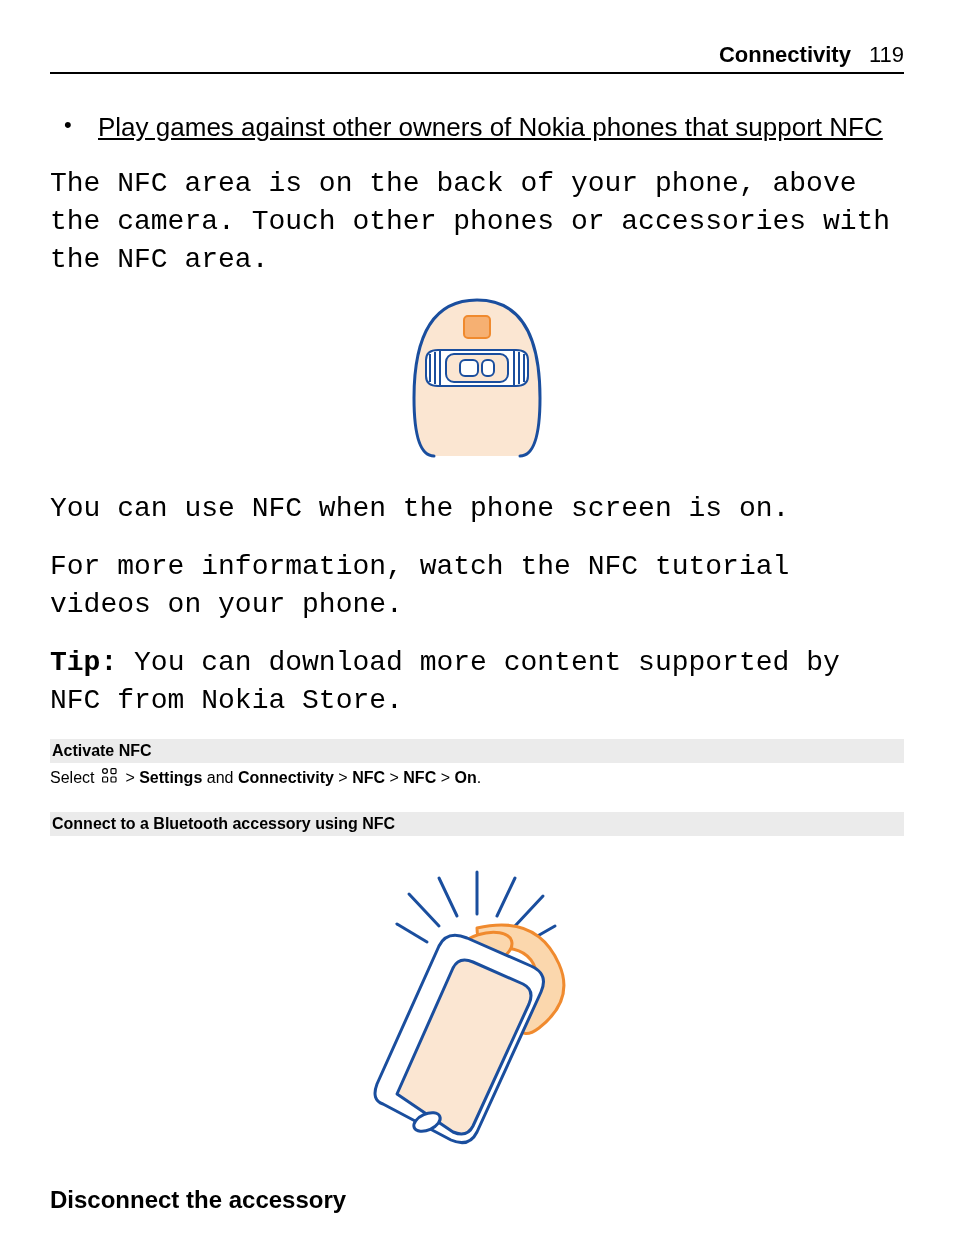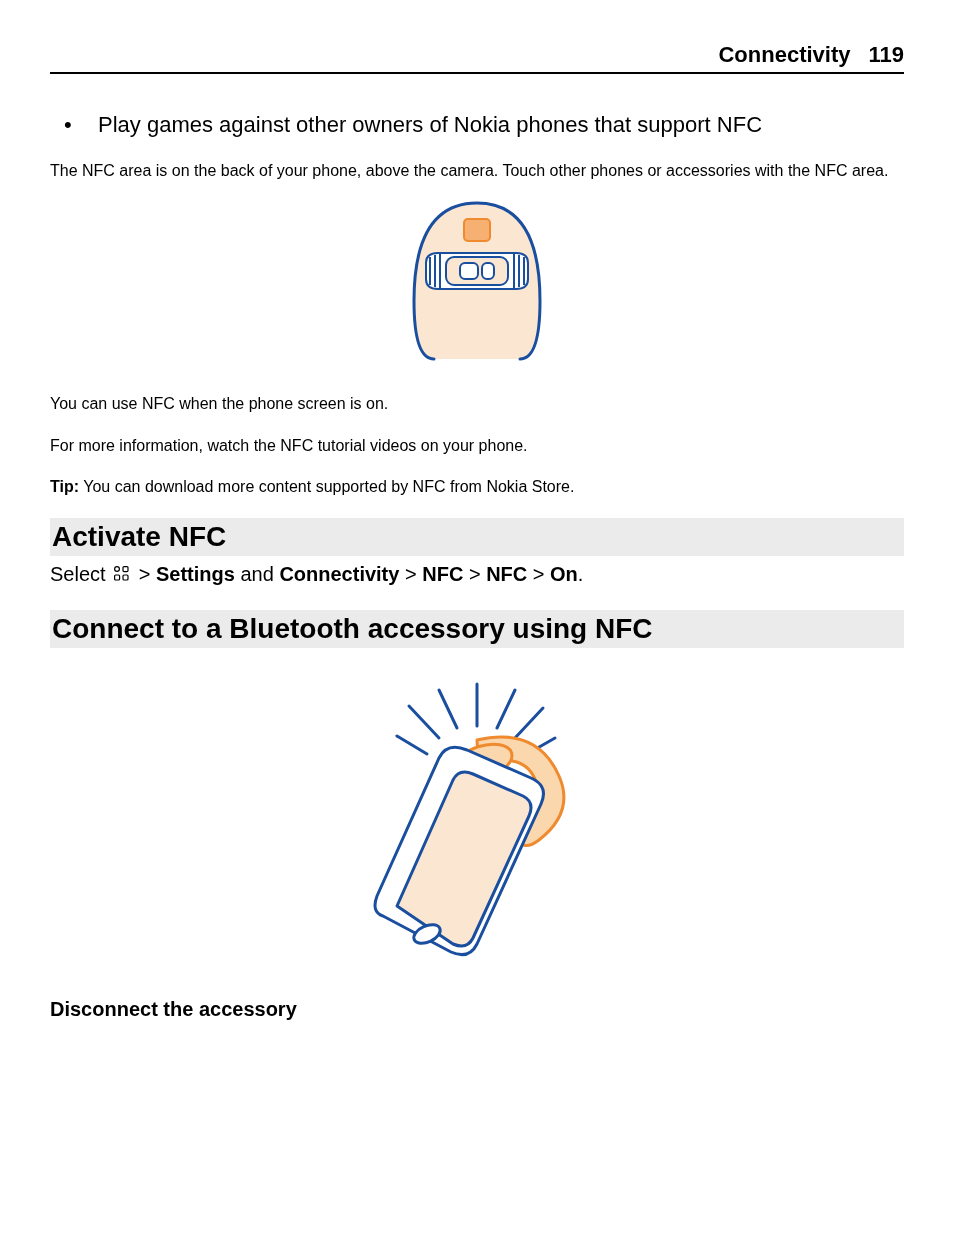--- a/index.html
+++ b/index.html
@@ -20,75 +20,77 @@
     border-bottom: 2px solid #000;
     padding-bottom: 4px;
     margin-bottom: 36px;
     font-size: 22px;
   }
   .header .section {
     font-weight: 700;
     margin-right: 18px;
   }
   .header .pagenum {
-    font-weight: 700;
+    font-weight: 400;
   }
   ul.bullets {
     list-style: none;
     padding: 0;
     margin: 0 0 20px 0;
   }
   ul.bullets li {
     position: relative;
     padding-left: 48px;
-    font-size: 22px;
+    font-size: 26px;
     line-height: 1.35;
+    text-decoration: underline;
   }
   ul.bullets li::before {
     content: "•";
     position: absolute;
     left: 14px;
     top: 0;
     font-size: 22px;
   }
   p {
     margin: 0 0 20px 0;
-    font-size: 16px;
+    font-size: 28px;
     line-height: 1.35;
+    font-family: Liberation Mono, monospace;
   }
   .bold {
     font-weight: 700;
   }
   .figure {
     text-align: center;
     margin: 18px 0 28px 0;
   }
   .section-bar {
     background: #ebebeb;
     font-weight: 700;
-    font-size: 28px;
+    font-size: 16px;
     padding: 3px 2px 3px 2px;
     margin: 8px 0 4px 0;
   }
   .instr {
-    font-size: 20px;
+    font-size: 16px;
     line-height: 1.4;
     margin-bottom: 20px;
   }
   .instr .bold {
     font-weight: 700;
   }
   .menu-icon {
     display: inline-block;
     vertical-align: -2px;
     margin: 0 2px;
   }
   .subhead {
     font-weight: 700;
-    font-size: 20px;
+    font-size: 24px;
     margin: 6px 0 0 0;
   }
 </style>
 </head>
 <body>
 
 <div class="page">
 
   <div class="header">
     <span class="section">Connectivity</span>

